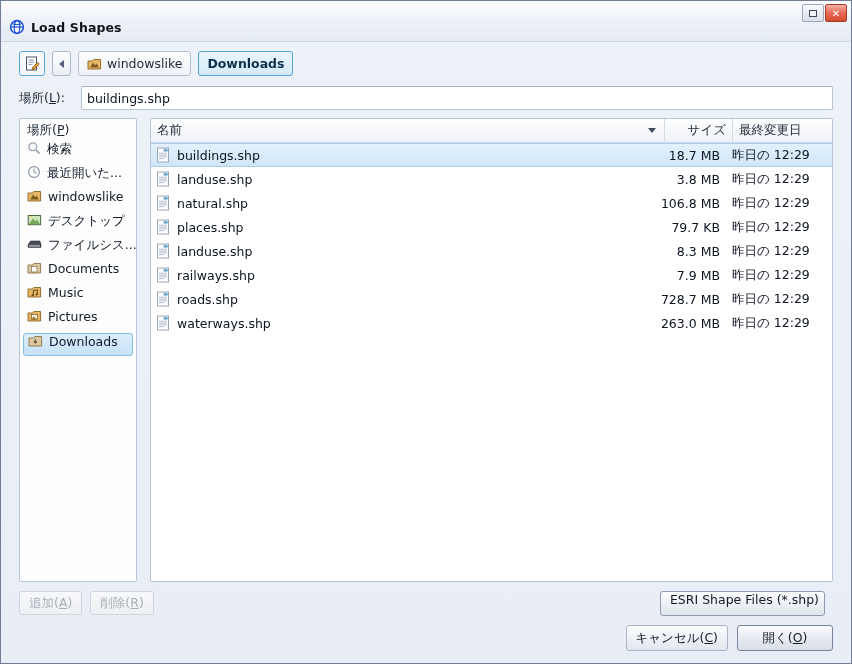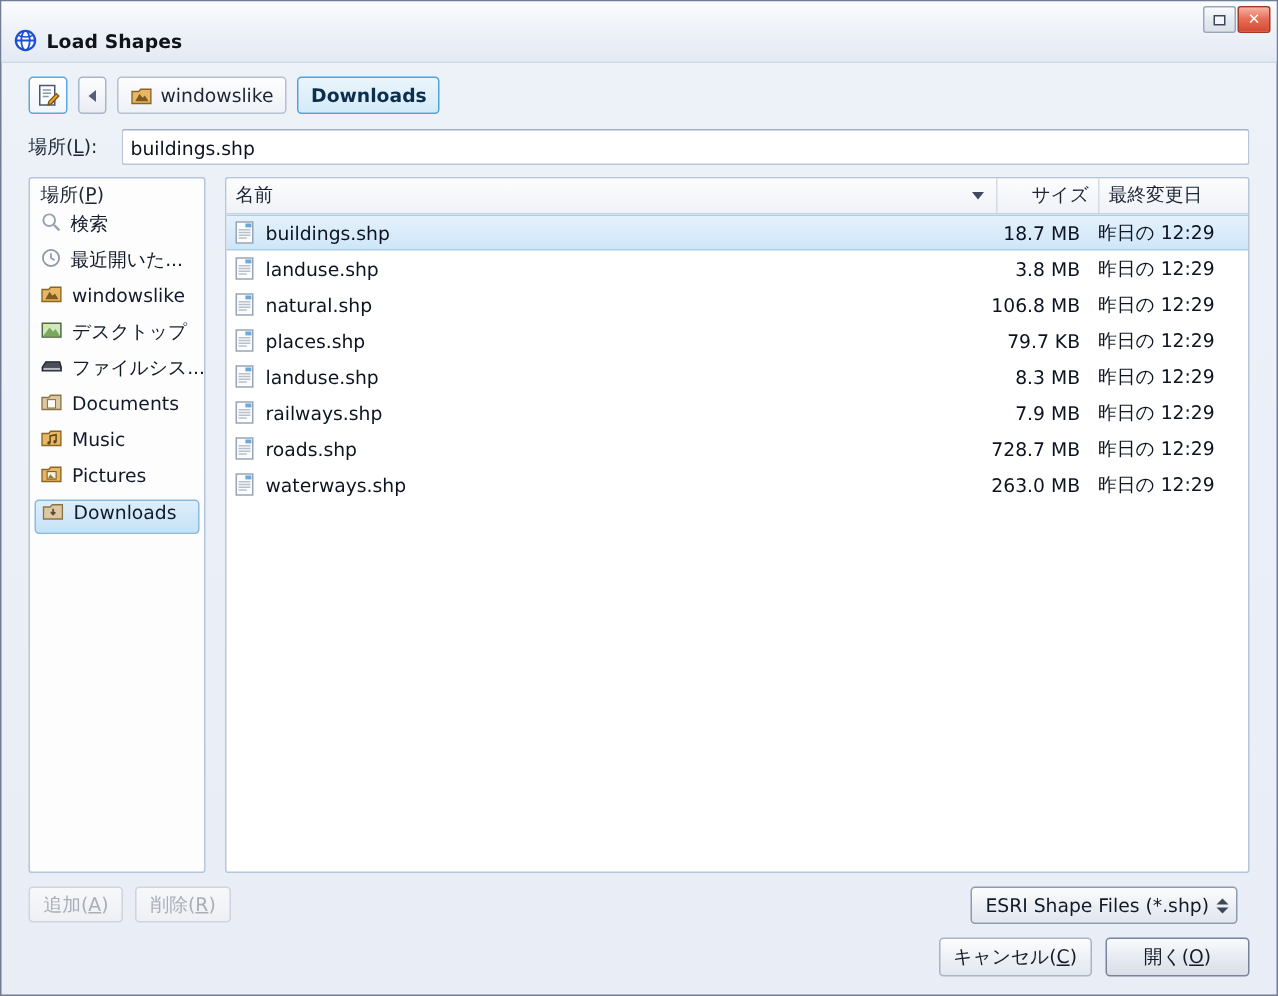--- a/index.html
+++ b/index.html
@@ -313,24 +313,25 @@
   }
   .spacer { flex: 1 1 auto; }
   .combo {
     height: 25px;
     box-sizing: border-box;
     border: 1px solid #8e9bae;
     border-radius: 3px;
     background: linear-gradient(180deg,#fdfdfe 0%,#eceff5 52%,#e1e6ee 100%);
     display: flex; align-items: center;
     padding: 0 5px 0 9px;
-    gap: 5px;
+    gap: 24px;
     font-size: 12.5px;
     color: #121a27;
     cursor: pointer;
+    flex-direction: column;
   }
   .spin {
     display: flex; flex-direction: column;
     gap: 2px; align-items: center;
   }
   .spin .up {
     width: 0; height: 0;
     border-left: 4px solid transparent;
     border-right: 4px solid transparent;
     border-bottom: 4px solid #3d4757;

